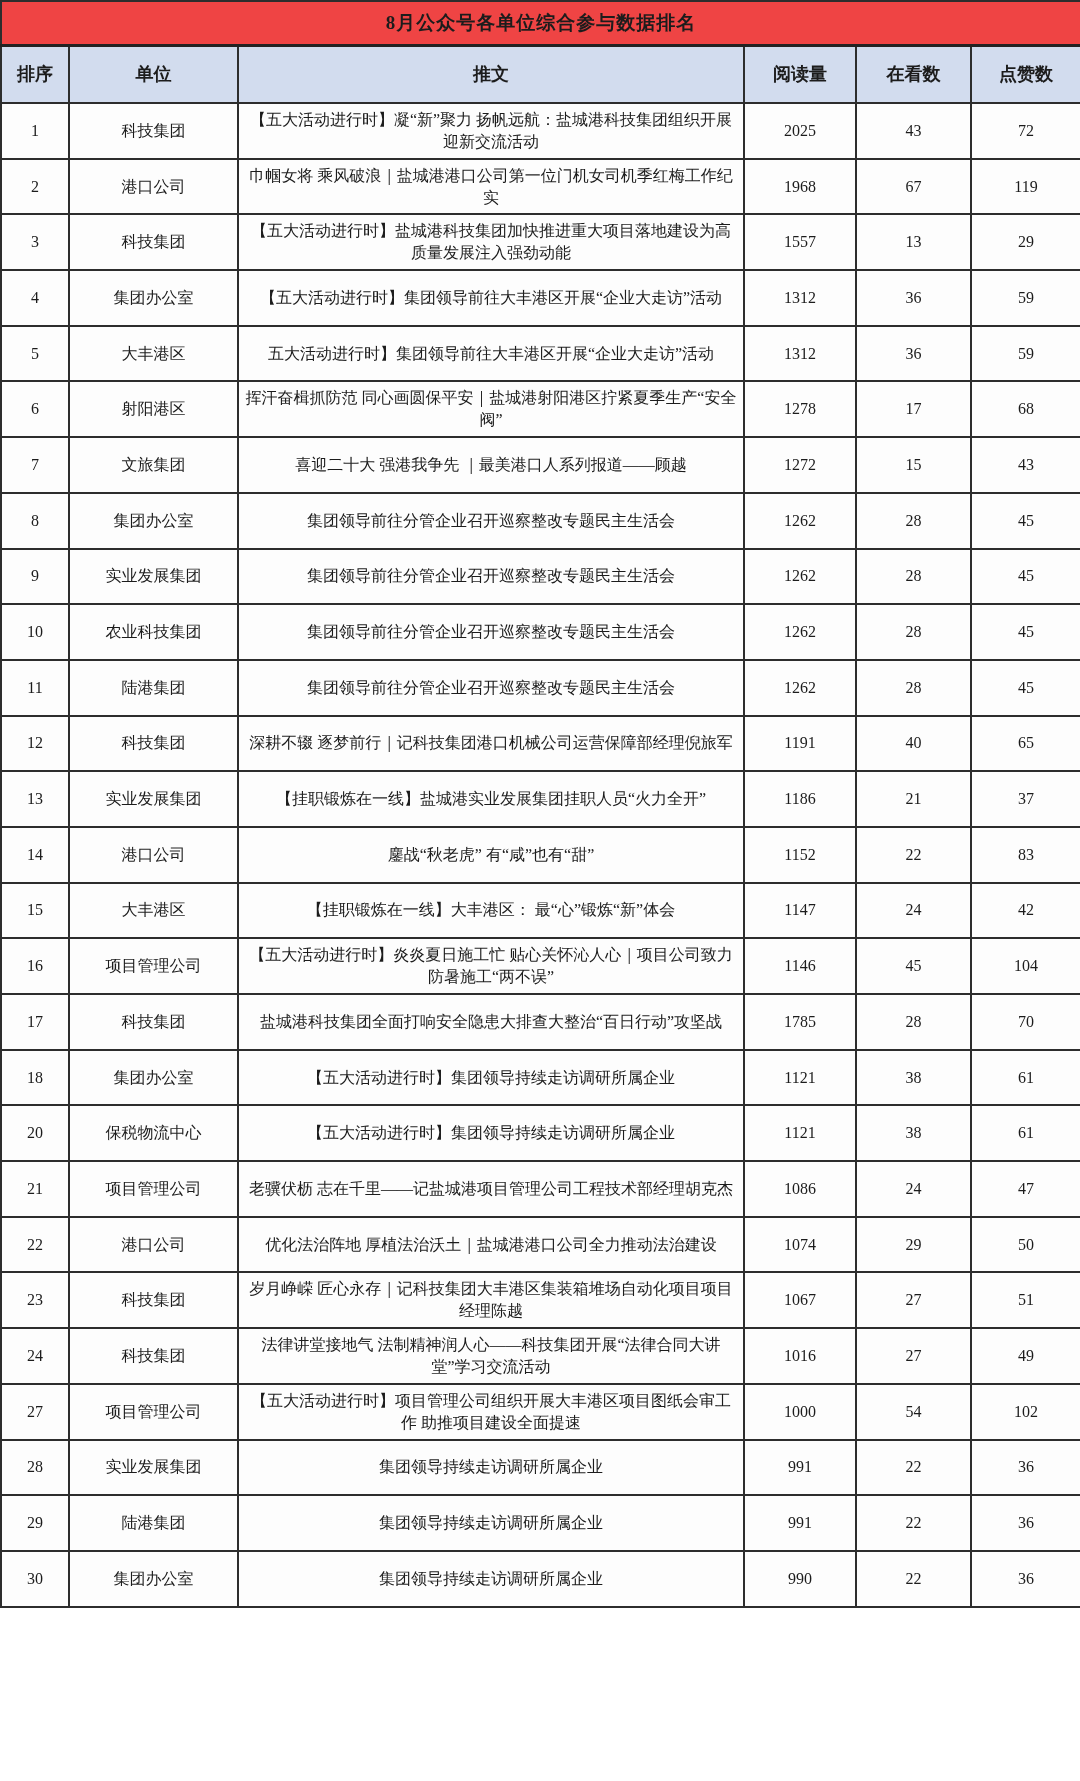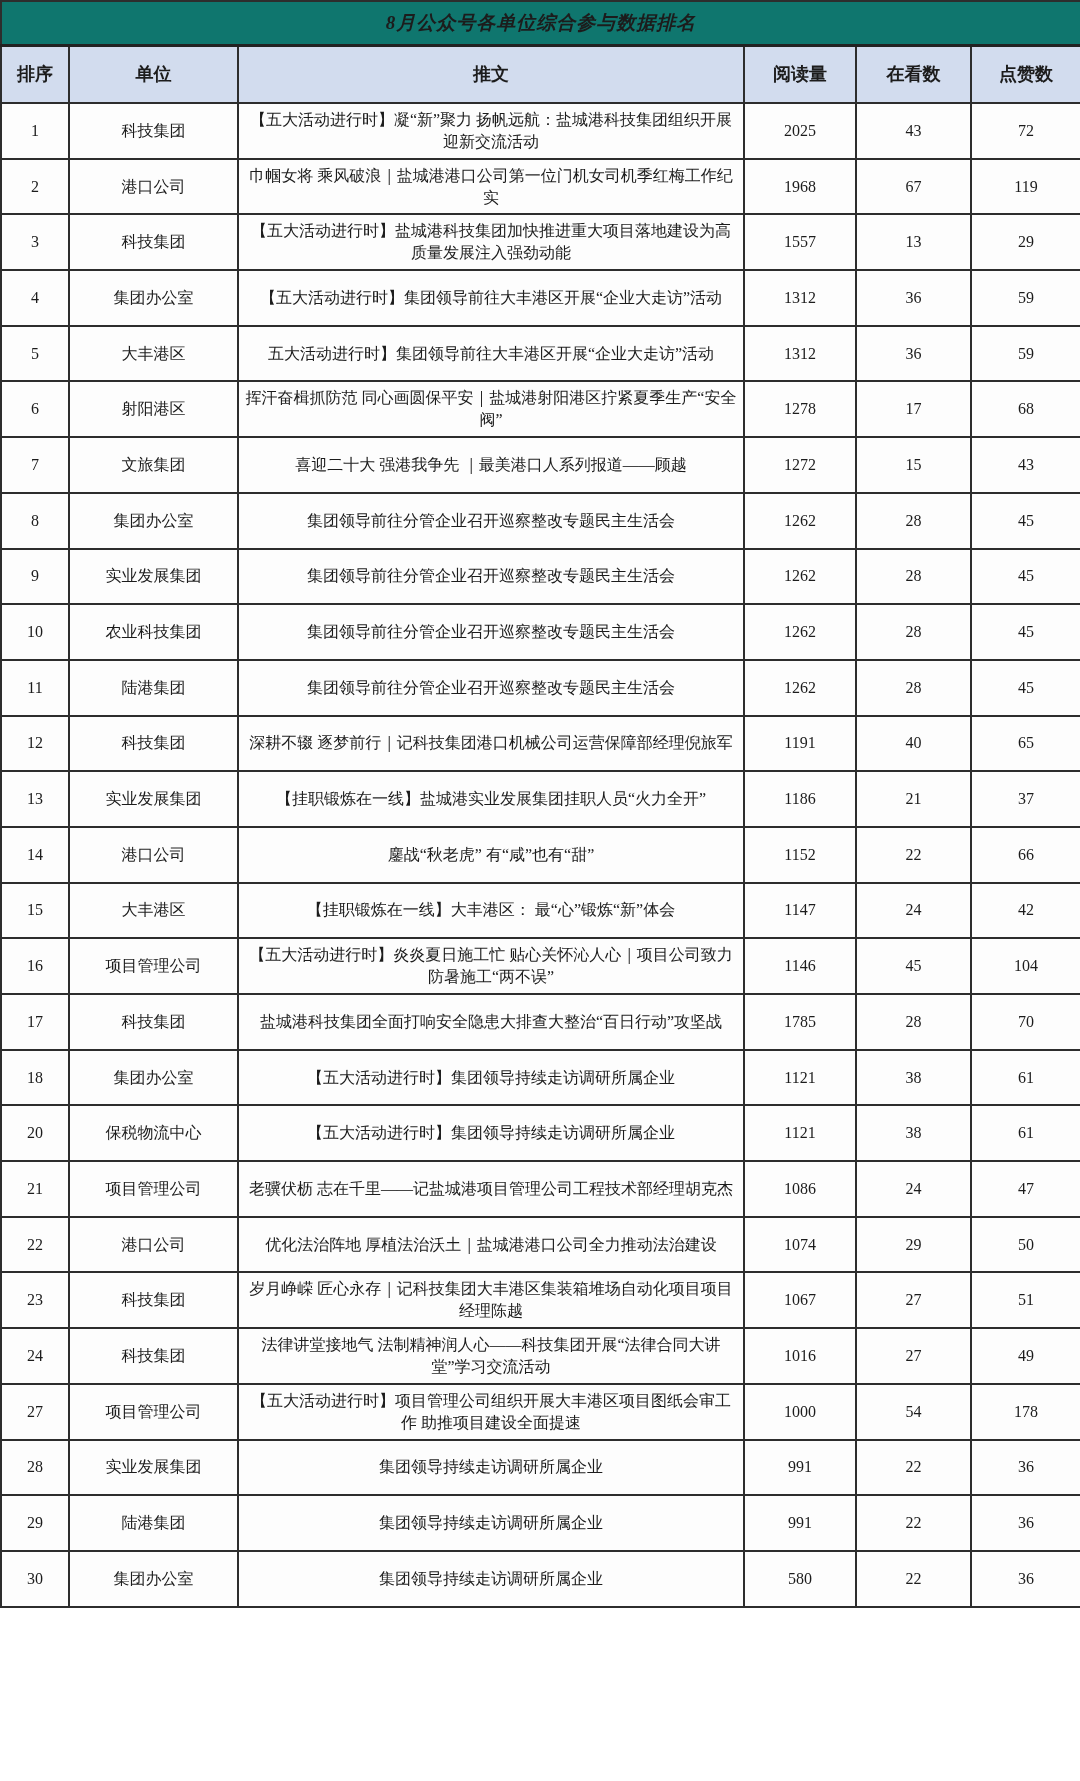--- a/index.html
+++ b/index.html
@@ -21,26 +21,25 @@
   table.rank-table td, table.rank-table th {
     border: 2px solid #2d2d2d;
     text-align: center;
     vertical-align: middle;
     padding: 2px 6px;
     box-sizing: border-box;
     overflow: hidden;
   }
   tr.title-row td {
     height: 44px;
-    background: #0f766e;
+    background: #ef4444;
     font-size: 19px;
     font-weight: 600;
     letter-spacing: 1px;
     border-bottom: 3px solid #222222;
-    font-style: italic;
   }
   tr.header-row th {
     height: 58px;
     background: #d2dcee;
     font-size: 18px;
     font-weight: 600;
   }
   tr.data-row {
     height: 55.7px;
   }
@@ -197,21 +196,21 @@
     <td class="c-watch">21</td>
     <td class="c-likes">37</td>
   </tr>
 
   <tr class="data-row">
     <td class="c-rank">14</td>
     <td class="c-unit">港口公司</td>
     <td class="c-article">鏖战“秋老虎” 有“咸”也有“甜”</td>
     <td class="c-reads">1152</td>
     <td class="c-watch">22</td>
-    <td class="c-likes">66</td>
+    <td class="c-likes">83</td>
   </tr>
 
   <tr class="data-row">
     <td class="c-rank">15</td>
     <td class="c-unit">大丰港区</td>
     <td class="c-article">【挂职锻炼在一线】大丰港区： 最“心”锻炼“新”体会</td>
     <td class="c-reads">1147</td>
     <td class="c-watch">24</td>
     <td class="c-likes">42</td>
   </tr>
@@ -290,21 +289,21 @@
   </tr>
 
 
 
   <tr class="data-row">
     <td class="c-rank">27</td>
     <td class="c-unit">项目管理公司</td>
     <td class="c-article">【五大活动进行时】项目管理公司组织开展大丰港区项目图纸会审工作 助推项目建设全面提速</td>
     <td class="c-reads">1000</td>
     <td class="c-watch">54</td>
-    <td class="c-likes">178</td>
+    <td class="c-likes">102</td>
   </tr>
 
   <tr class="data-row">
     <td class="c-rank">28</td>
     <td class="c-unit">实业发展集团</td>
     <td class="c-article">集团领导持续走访调研所属企业</td>
     <td class="c-reads">991</td>
     <td class="c-watch">22</td>
     <td class="c-likes">36</td>
   </tr>
@@ -315,18 +314,18 @@
     <td class="c-article">集团领导持续走访调研所属企业</td>
     <td class="c-reads">991</td>
     <td class="c-watch">22</td>
     <td class="c-likes">36</td>
   </tr>
 
   <tr class="data-row">
     <td class="c-rank">30</td>
     <td class="c-unit">集团办公室</td>
     <td class="c-article">集团领导持续走访调研所属企业</td>
-    <td class="c-reads">580</td>
+    <td class="c-reads">990</td>
     <td class="c-watch">22</td>
     <td class="c-likes">36</td>
   </tr>
 </tbody>
 </table>
 
 </body></html>

